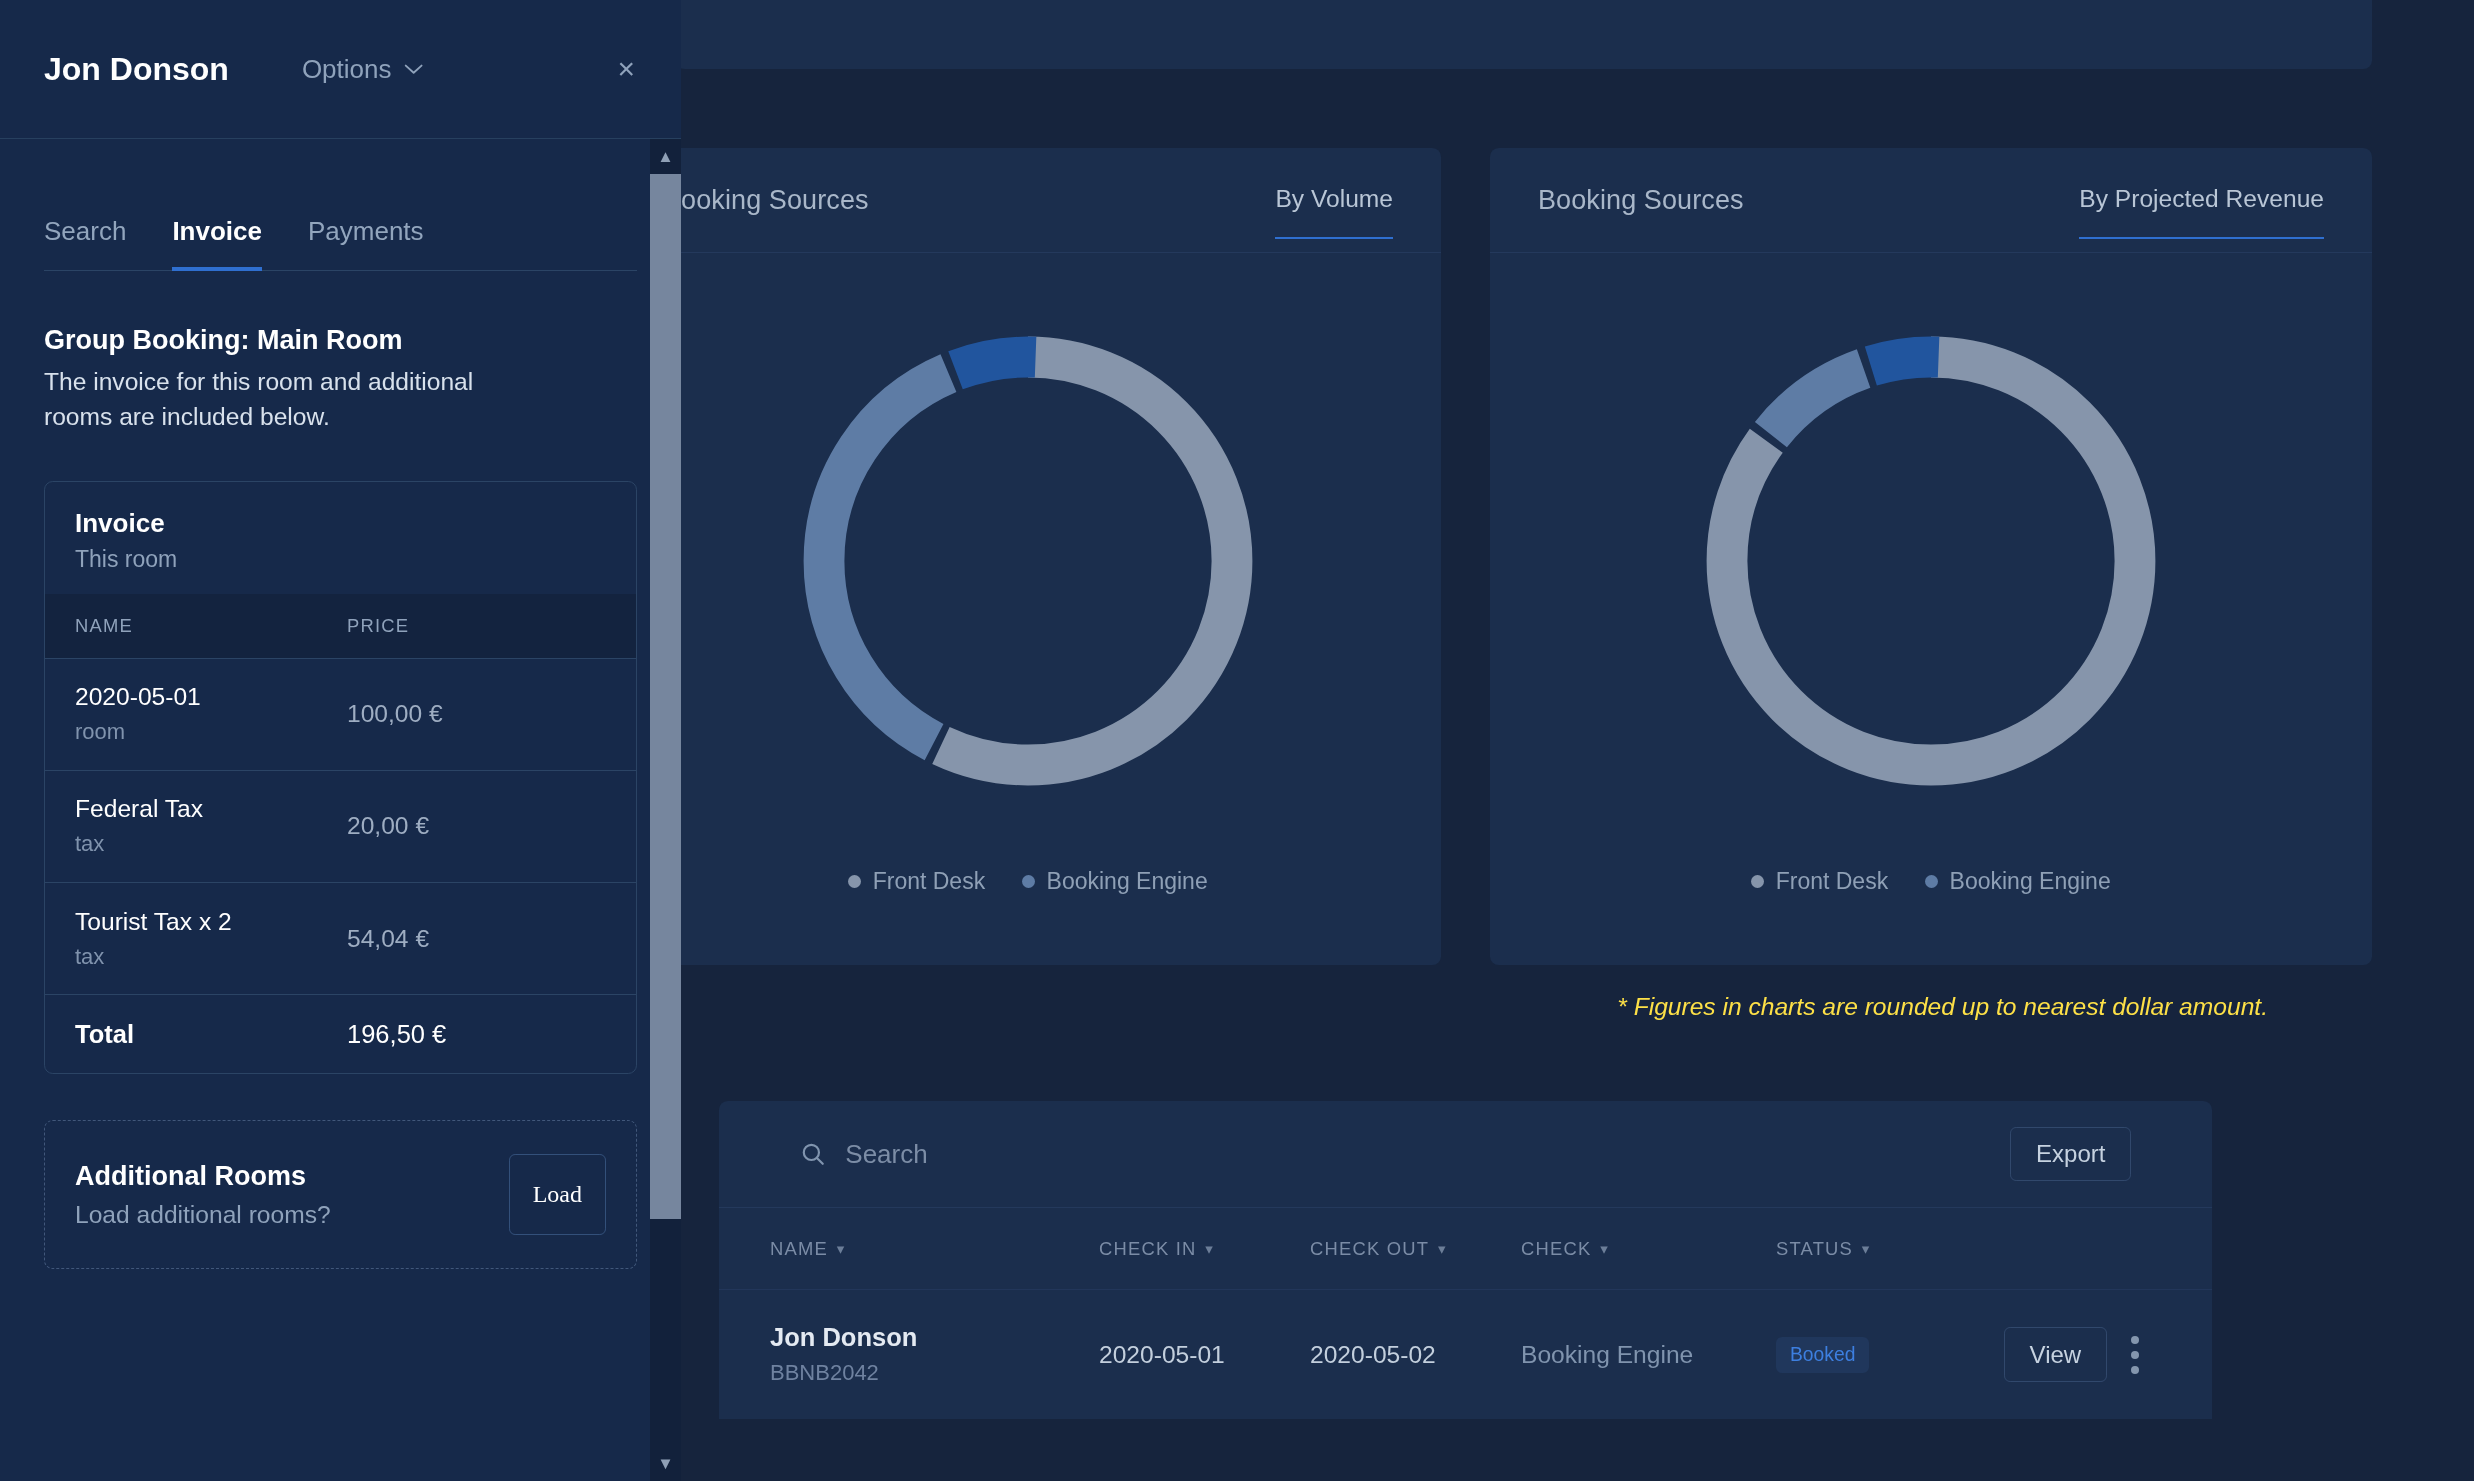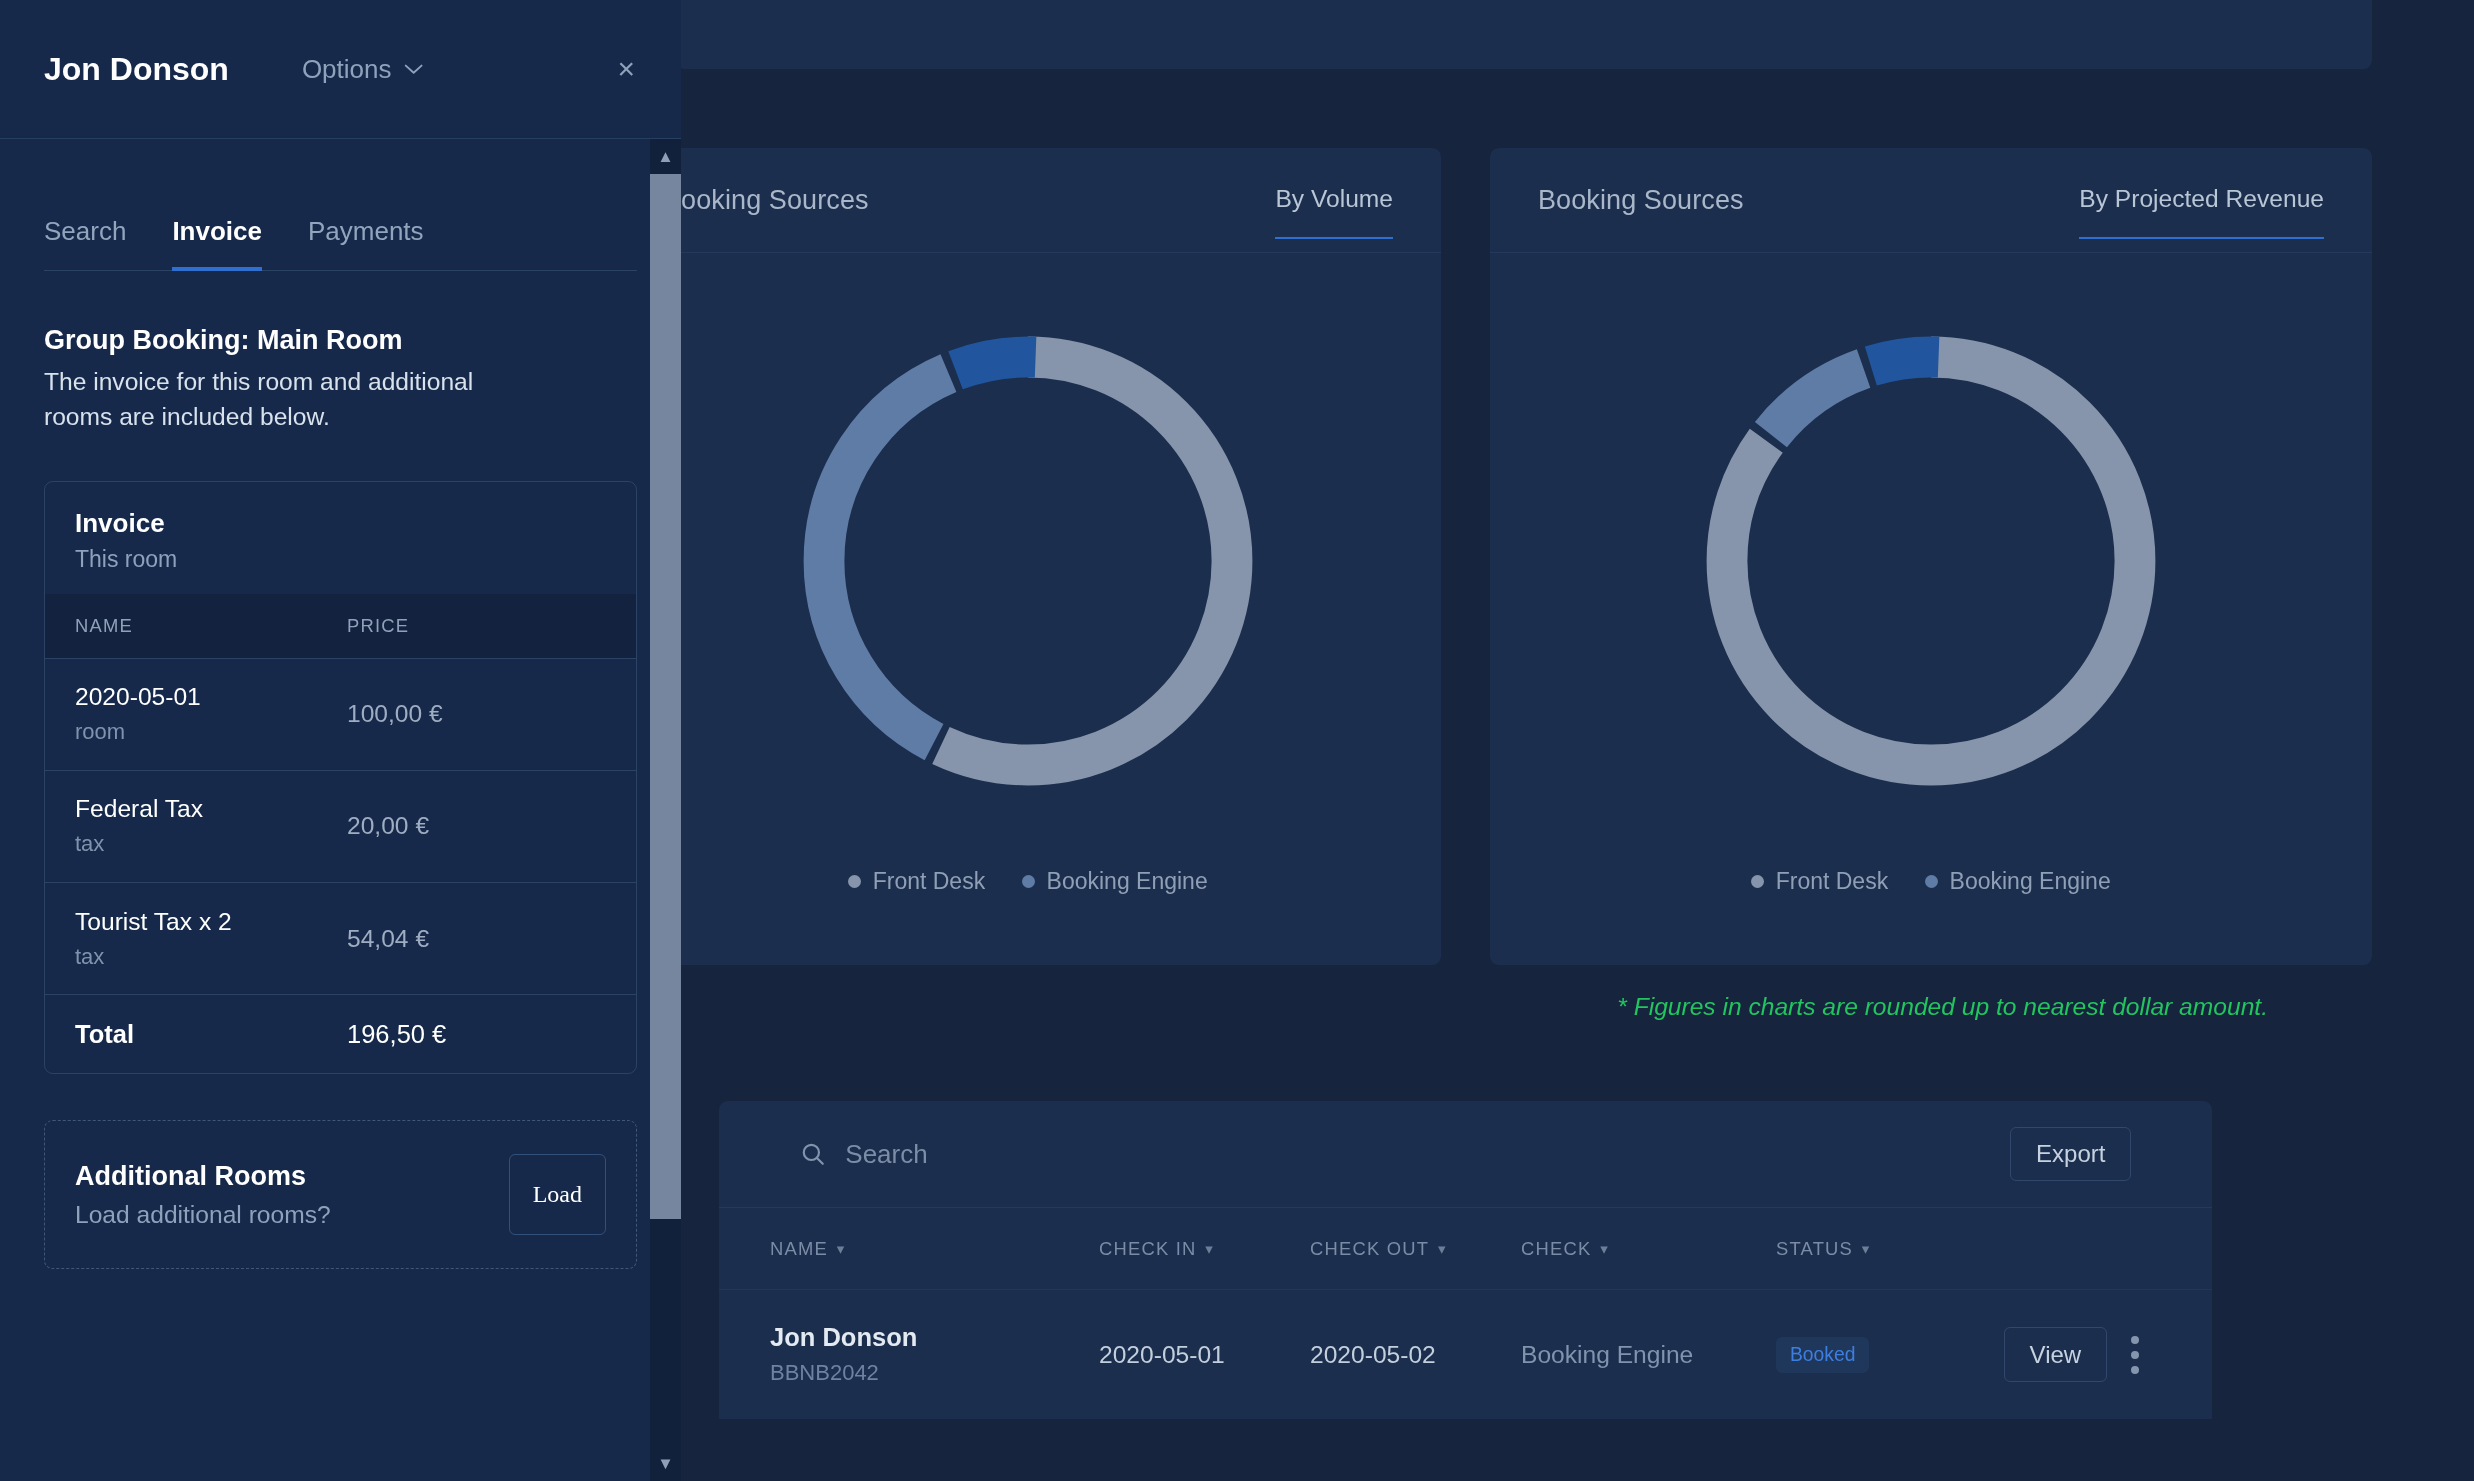--- a/index.html
+++ b/index.html
@@ -50,21 +50,21 @@
   .legend {
     display: flex; justify-content: center; gap: 37px;
     font-size: 23px; color: #8fa0b6;
   }
   .legend-item { display: flex; align-items: center; gap: 11.4px; }
   .legend-dot { width: 13px; height: 13px; border-radius: 50%; display: inline-block; }
 
   .chart-note {
     position: absolute; left: 615px; top: 993px; width: 1757px;
     text-align: right; padding-right: 104px;
-    font-size: 24.6px; font-style: italic; color: #22c55e;
+    font-size: 24.6px; font-style: italic; color: #fde047;
   }
 
   
   #bookings-panel {
     position: absolute; left: 719px; top: 1101px; width: 1493px;
     background: #1b2e4d; border-radius: 8.8px 8.8px 0 0; overflow: hidden;
   }
   .tbl-toolbar {
     height: 107px; display: flex; align-items: center; justify-content: space-between;
     padding: 0 81px; border-bottom: 0.9px solid #24395c;

